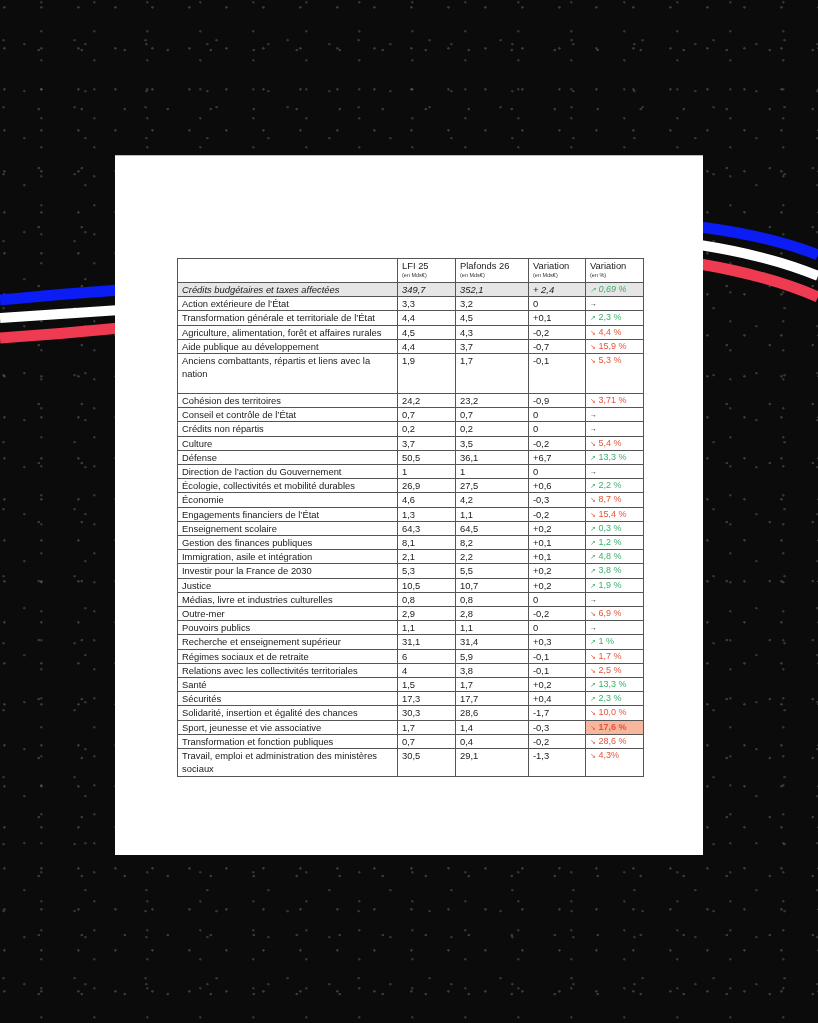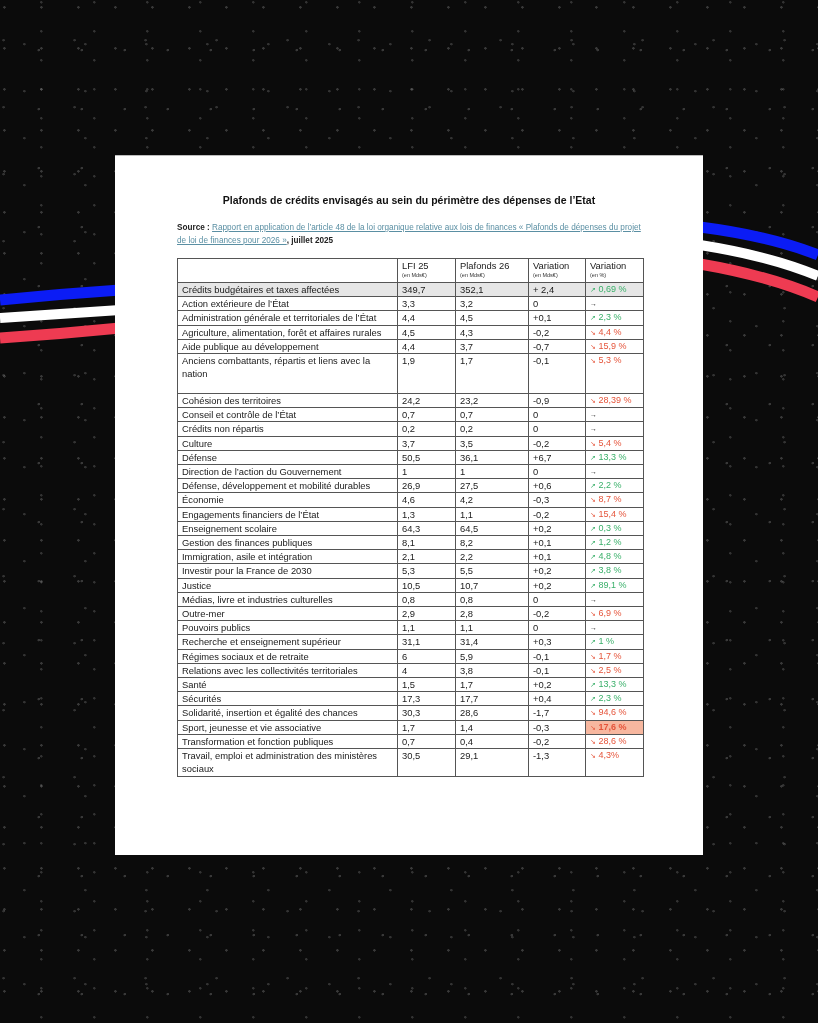--- a/index.html
+++ b/index.html
@@ -42,21 +42,21 @@
   }
   col.c0 { width:220px; } col.c1 { width:58px; } col.c2 { width:73px; }
   col.c3 { width:57px; } col.c4 { width:58px; }
   td, th {
     border:1px solid #555; padding:0 4px; vertical-align:top;
     line-height:13.2px; text-align:left; font-weight:normal;
   }
   th { padding-top:1px; height:22px; }
   th .h1 { display:block; font-size:9.4px; line-height:11px; }
   th .h2 { display:block; font-size:5.5px; line-height:8px; color:#333; }
-  tr.highlight td { background:#e6e6e6; }
+  tr.highlight td { background:#e6e6e6;font-style:italic; }
   tr.tall td { height:39px; }
   td.pct { font-size:9px; }
   .up { color:#3ab06a; }
   .down { color:#e5543a; }
   .flat { color:#222; }
   td.hot { background:#f7b79f; }
 </style>
 </head>
 <body>
 
@@ -65,24 +65,20 @@
 <svg class="stripes" viewBox="0 0 818 1023">
   <path d="M0,300 Q60,294 120,290" stroke="#0b1cf5" stroke-width="11" fill="none"></path>
   <path d="M0,318 Q60,314 120,310" stroke="#ffffff" stroke-width="10" fill="none"></path>
   <path d="M0,338 Q60,334 120,328" stroke="#ee3b52" stroke-width="11" fill="none"></path>
   <path d="M700,227 Q770,236 818,255" stroke="#0b1cf5" stroke-width="11" fill="none"></path>
   <path d="M700,245 Q770,256 818,276" stroke="#ffffff" stroke-width="10" fill="none"></path>
   <path d="M700,264 Q770,276 818,297" stroke="#ee3b52" stroke-width="11" fill="none"></path>
 </svg>
 
 <div class="card">
-  <div class="title">Plafonds de crédits envisagés au sein du périmètre des dépenses de l’Etat</div>
-  <div class="source">
-    <span class="lbl">Source : </span><span class="link">Rapport en application de l’article 48 de la loi organique relative aux lois de finances « Plafonds de dépenses du projet de loi de finances pour 2026 »</span><span class="date">, juillet 2025</span>
-  </div>
 
   <table>
     <colgroup>
         <col class="c0">
         <col class="c1">
         <col class="c2">
         <col class="c3">
         <col class="c4">
       </colgroup>
     <thead>
@@ -115,21 +111,21 @@
           <td class="pct up"><span style="font-size: 7px;">↗</span> <span>0,69 %</span></td>
         </tr>
         <tr>
           <td>Action extérieure de l’État</td>
           <td>3,3</td>
           <td>3,2</td>
           <td>0</td>
           <td class="pct flat"><span style="font-size: 7px;">→</span></td>
         </tr>
         <tr>
-          <td>Administration générale et territoriales de l’État</td>
+          <td>Transformation générale et territoriale de l’État</td>
           <td>4,4</td>
           <td>4,5</td>
           <td>+0,1</td>
           <td class="pct up"><span style="font-size: 7px;">↗</span> <span>2,3 %</span></td>
         </tr>
         <tr>
           <td>Agriculture, alimentation, forêt et affaires rurales</td>
           <td>4,5</td>
           <td>4,3</td>
           <td>-0,2</td>
@@ -147,21 +143,21 @@
           <td>1,9</td>
           <td>1,7</td>
           <td>-0,1</td>
           <td class="pct down"><span style="font-size: 7px;">↘</span> <span>5,3 %</span></td>
         </tr>
         <tr>
           <td>Cohésion des territoires</td>
           <td>24,2</td>
           <td>23,2</td>
           <td>-0,9</td>
-          <td class="pct down"><span style="font-size: 7px;">↘</span> <span>28,39 %</span></td>
+          <td class="pct down"><span style="font-size: 7px;">↘</span> <span>3,71 %</span></td>
         </tr>
         <tr>
           <td>Conseil et contrôle de l’État</td>
           <td>0,7</td>
           <td>0,7</td>
           <td>0</td>
           <td class="pct flat"><span style="font-size: 7px;">→</span></td>
         </tr>
         <tr>
           <td>Crédits non répartis</td>
@@ -185,21 +181,21 @@
           <td class="pct up"><span style="font-size: 7px;">↗</span> <span>13,3 %</span></td>
         </tr>
         <tr>
           <td>Direction de l’action du Gouvernement</td>
           <td>1</td>
           <td>1</td>
           <td>0</td>
           <td class="pct flat"><span style="font-size: 7px;">→</span></td>
         </tr>
         <tr>
-          <td>Défense, développement et mobilité durables</td>
+          <td>Écologie, collectivités et mobilité durables</td>
           <td>26,9</td>
           <td>27,5</td>
           <td>+0,6</td>
           <td class="pct up"><span style="font-size: 7px;">↗</span> <span>2,2 %</span></td>
         </tr>
         <tr>
           <td>Économie</td>
           <td>4,6</td>
           <td>4,2</td>
           <td>-0,3</td>
@@ -238,21 +234,21 @@
           <td>5,3</td>
           <td>5,5</td>
           <td>+0,2</td>
           <td class="pct up"><span style="font-size: 7px;">↗</span> <span>3,8 %</span></td>
         </tr>
         <tr>
           <td>Justice</td>
           <td>10,5</td>
           <td>10,7</td>
           <td>+0,2</td>
-          <td class="pct up"><span style="font-size: 7px;">↗</span> <span>89,1 %</span></td>
+          <td class="pct up"><span style="font-size: 7px;">↗</span> <span>1,9 %</span></td>
         </tr>
         <tr>
           <td>Médias, livre et industries culturelles</td>
           <td>0,8</td>
           <td>0,8</td>
           <td>0</td>
           <td class="pct flat"><span style="font-size: 7px;">→</span></td>
         </tr>
         <tr>
           <td>Outre-mer</td>
@@ -301,21 +297,21 @@
           <td>17,3</td>
           <td>17,7</td>
           <td>+0,4</td>
           <td class="pct up"><span style="font-size: 7px;">↗</span> <span>2,3 %</span></td>
         </tr>
         <tr>
           <td>Solidarité, insertion et égalité des chances</td>
           <td>30,3</td>
           <td>28,6</td>
           <td>-1,7</td>
-          <td class="pct down"><span style="font-size: 7px;">↘</span> <span>94,6 %</span></td>
+          <td class="pct down"><span style="font-size: 7px;">↘</span> <span>10,0 %</span></td>
         </tr>
         <tr>
           <td>Sport, jeunesse et vie associative</td>
           <td>1,7</td>
           <td>1,4</td>
           <td>-0,3</td>
           <td class="pct down hot"><span style="font-size: 7px;">↘</span> <span style="font-weight: bold;">17,6 %</span></td>
         </tr>
         <tr>
           <td>Transformation et fonction publiques</td>

